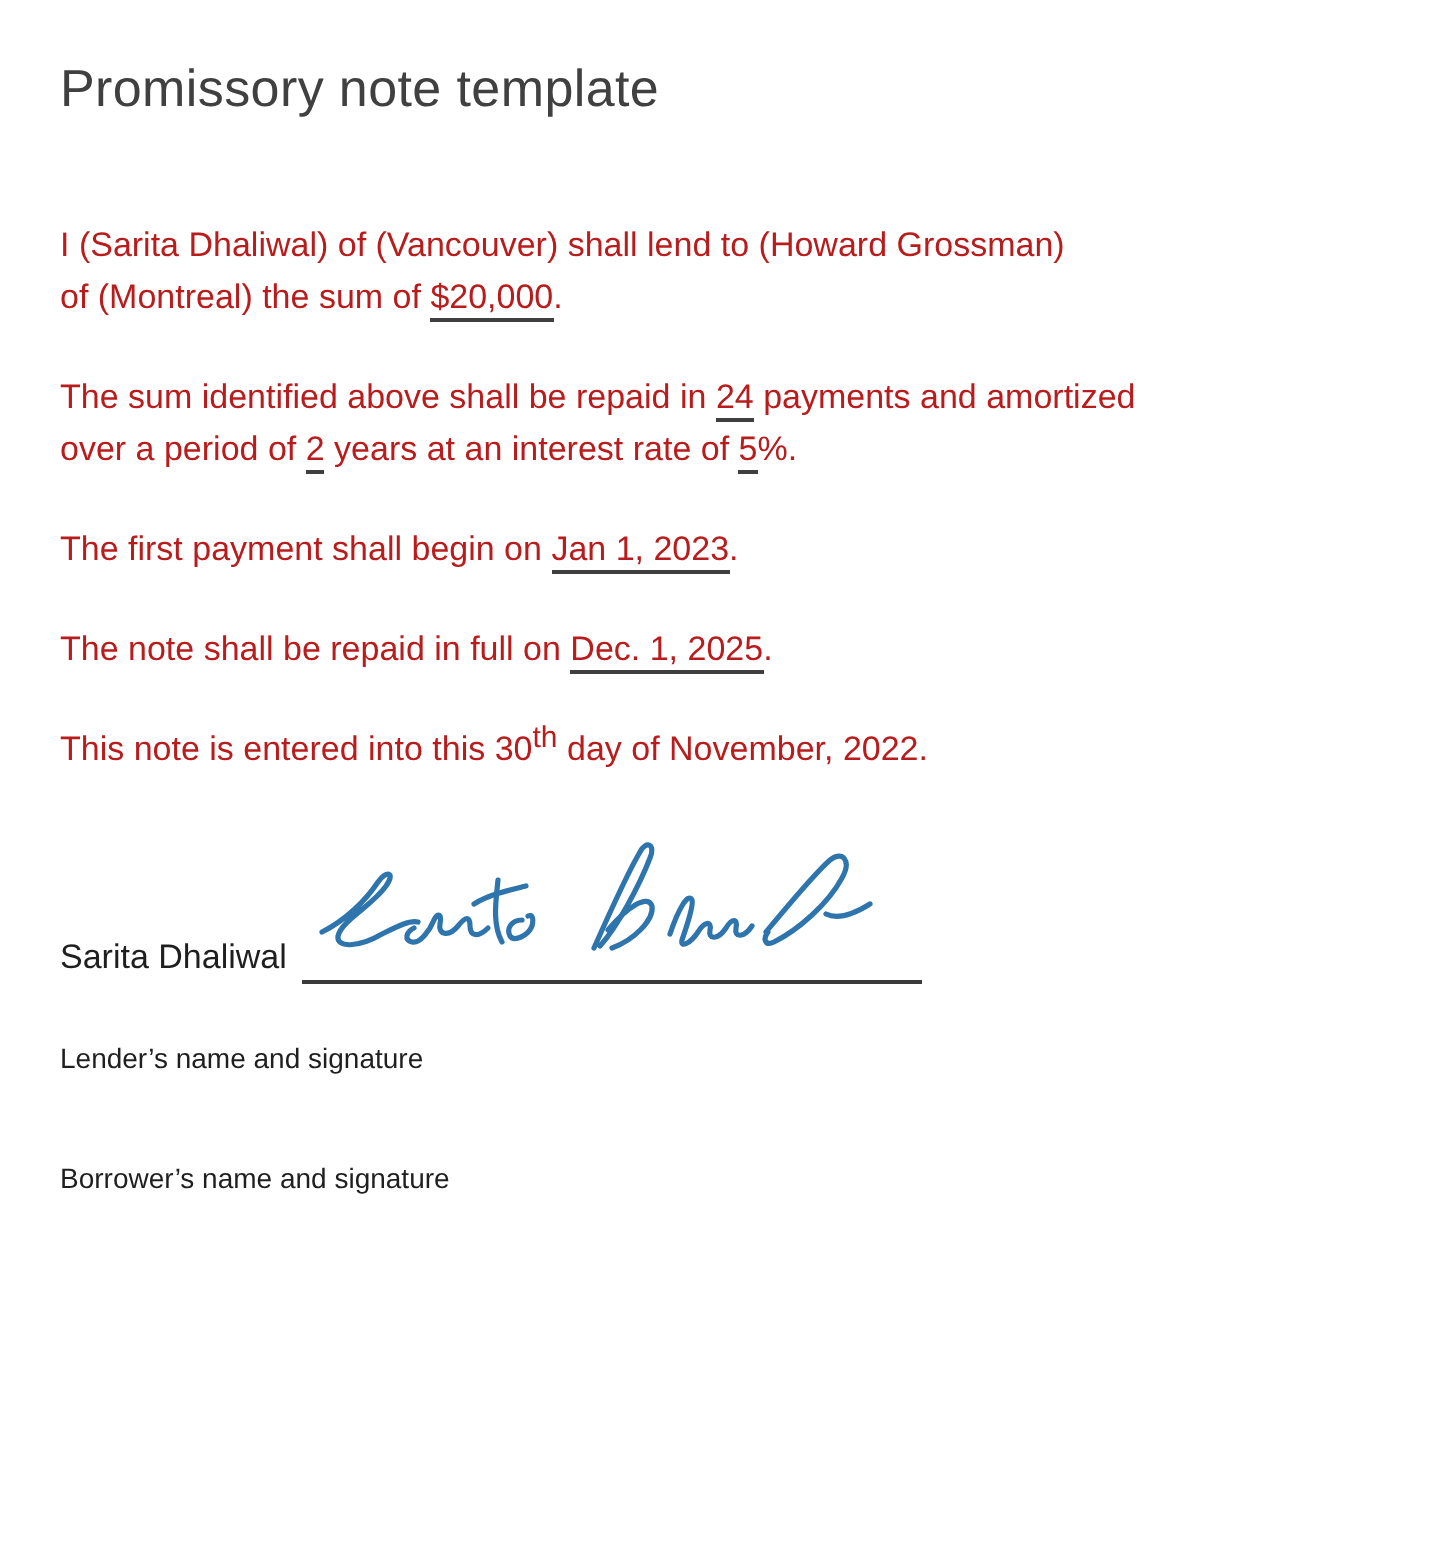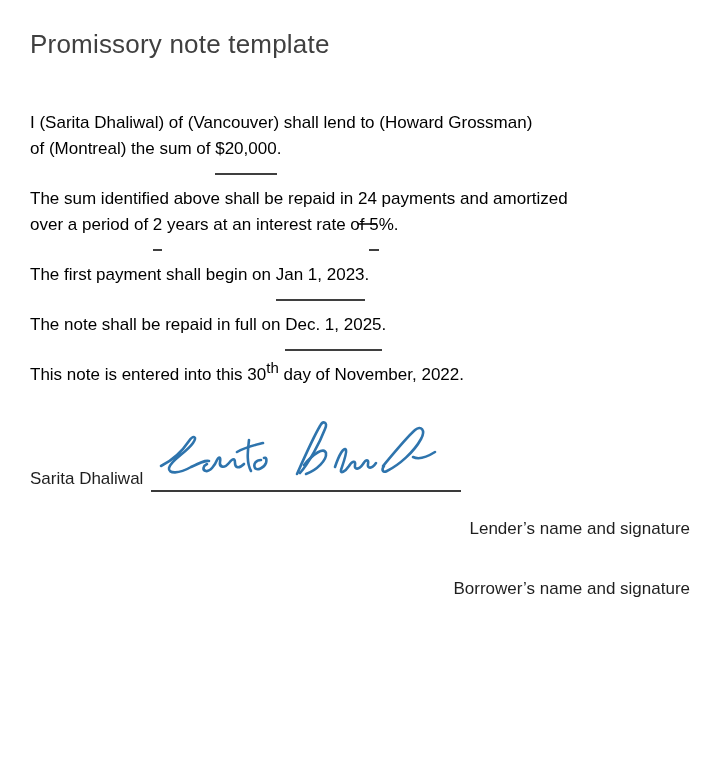--- a/index.html
+++ b/index.html
@@ -17,26 +17,26 @@
     line-height: 28px;
     font-weight: 500;
     letter-spacing: 0.2px;
     color: #404040;
   }
   p.para {
     margin: 0 0 24px 0;
     font-size: 17px;
     line-height: 26px;
     font-weight: 400;
-    color: #000000;
+    color: #b91c1c;
     max-width: 650px;
   }
   .u {
     border-bottom: 2px solid #3f3f3f;
-    padding-bottom: 15px;
+    padding-bottom: 1px;
   }
   sup.ord {
     font-size: 15px;
     line-height: 0;
     vertical-align: super;
   }
   .sig-row {
     display: flex;
     align-items: flex-end;
     height: 80px;
@@ -57,23 +57,22 @@
   .sig-line.lender { width: 310px; margin-left: 8px; }
   .sig-line.borrower { width: 312px; margin-left: 10px; }
   .ink {
     position: absolute;
     left: 6px;
     bottom: 0;
     pointer-events: none;
   }
   .sig-caption {
     margin: 27px 0 0 0;
-    font-size: 17px;
+    font-size: 14px;
     line-height: 20px;
-    text-align: right;
   }
   .sig-caption.second { margin-top: 40px; }
 </style>
 </head>
 <body>
 
 <div class="doc">
 
   <h1 class="title">Promissory note template</h1>
 

